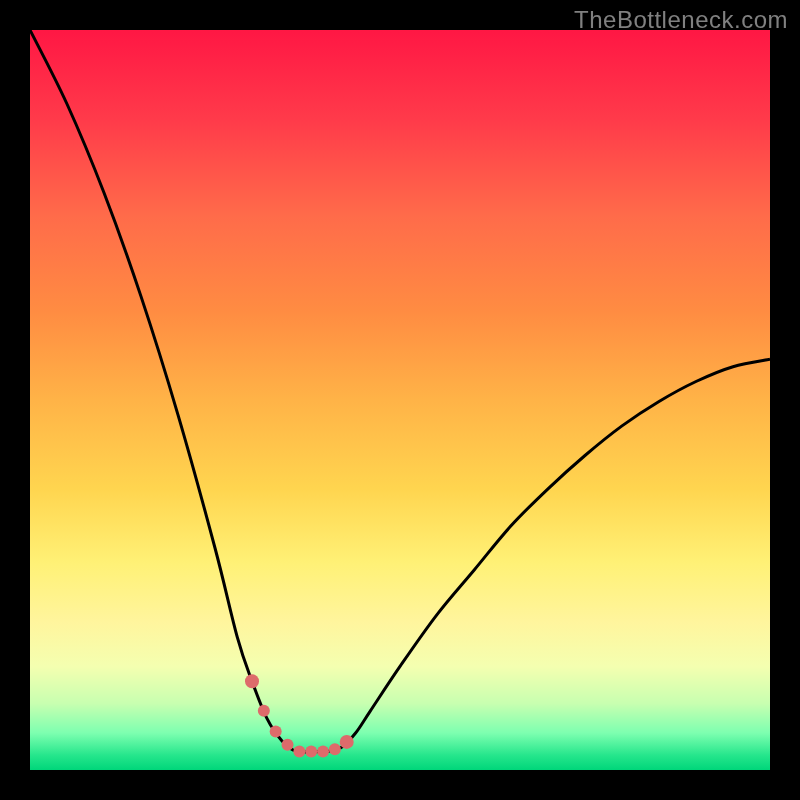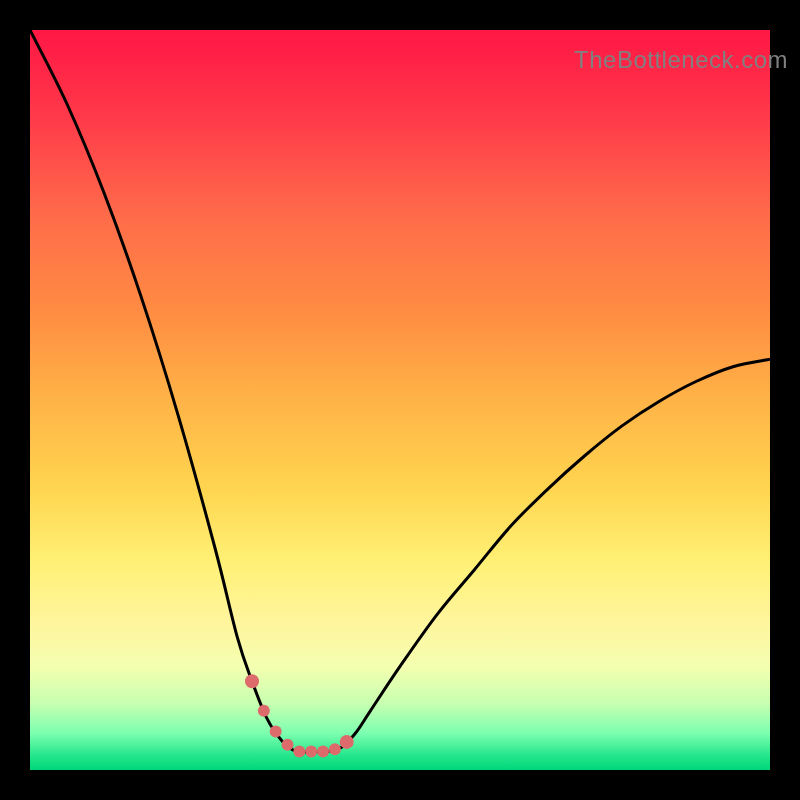--- a/index.html
+++ b/index.html
@@ -17,21 +17,20 @@
     }
     .watermark {
       position: absolute;
       top: 6px;
       right: 12px;
       color: #808080;
       font-size: 24px;
       font-weight: 400;
       z-index: 10;
       letter-spacing: 0.5px;
-      margin-top: 40px;
     }
     .chart-area {
       position: absolute;
       top: 30px;
       left: 30px;
       width: 740px;
       height: 740px;
     }
     .gradient-bg {
       position: absolute;

